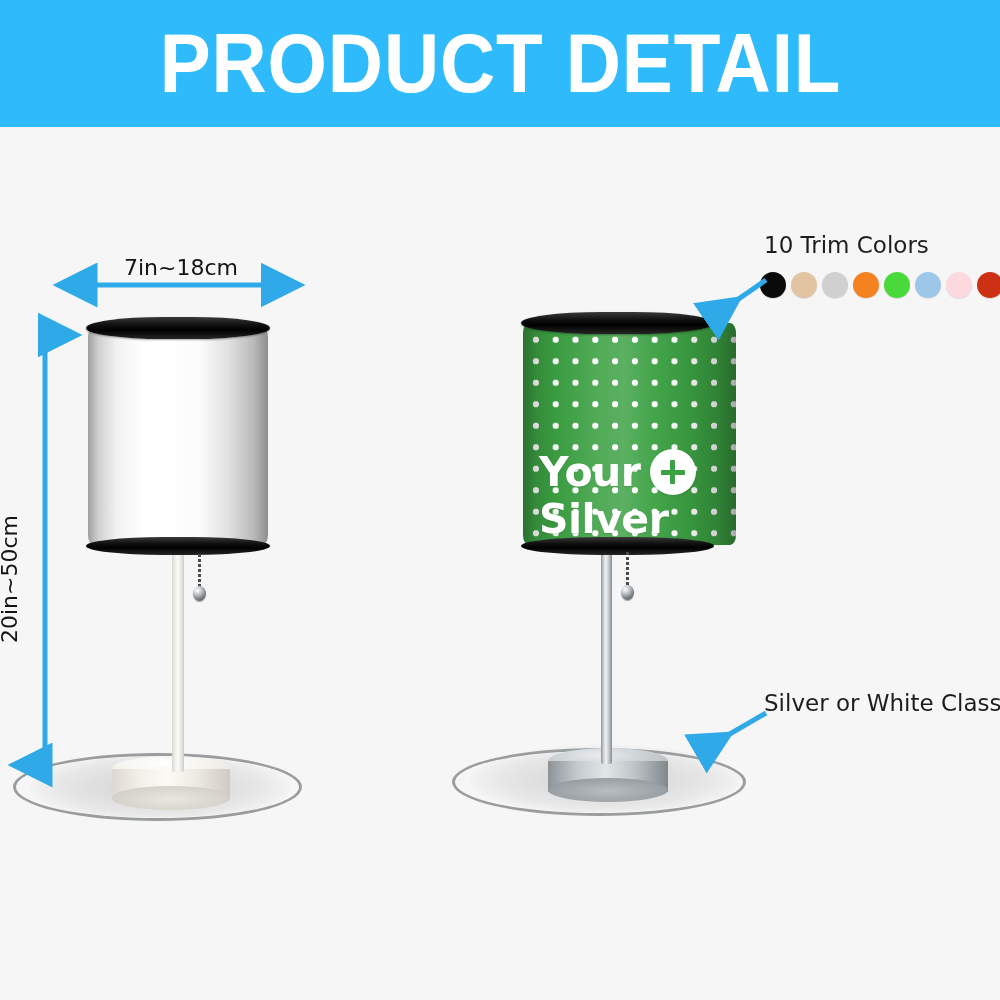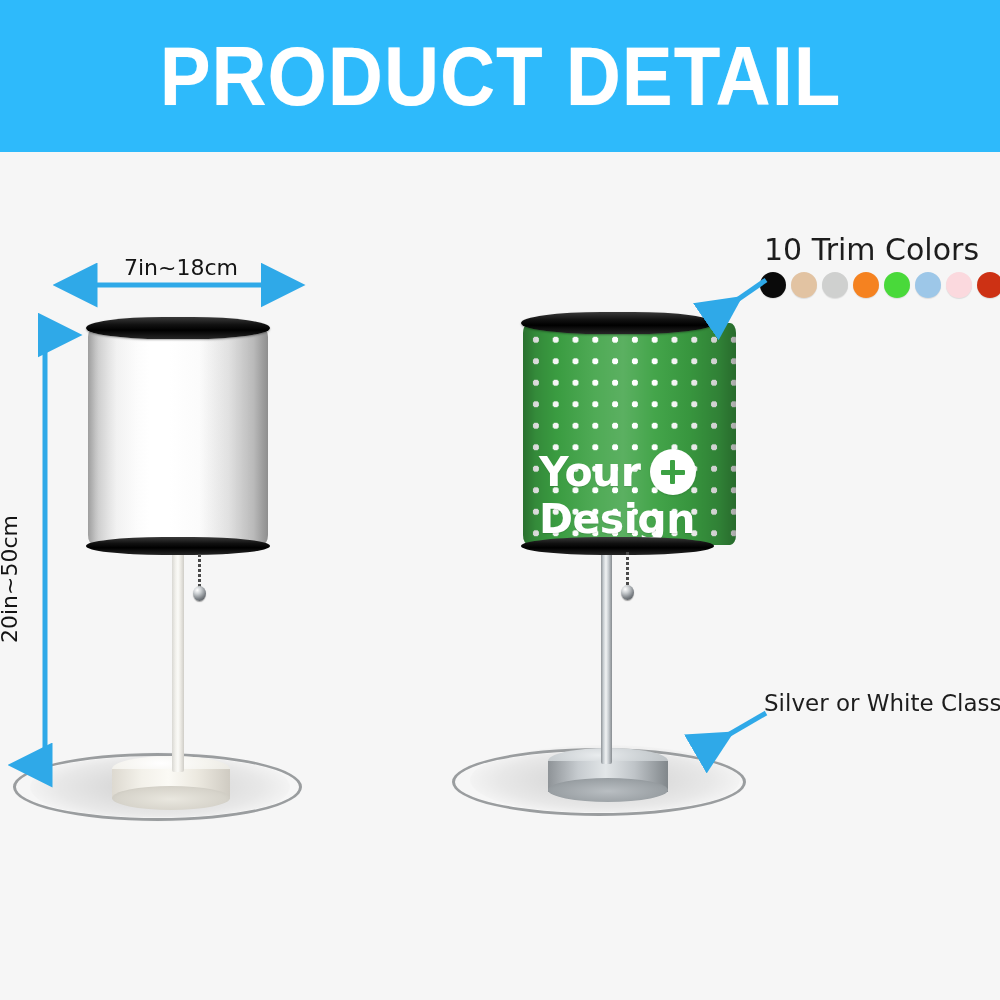--- a/index.html
+++ b/index.html
@@ -7,21 +7,21 @@
     width:1000px;height:1000px;
     background:#f7f7f7;
     font-family:"Liberation Sans","DejaVu Sans",sans-serif;
     overflow:hidden;
     position:relative;
   }
   #stage{position:absolute;left:0;top:0;width:1000px;height:1000px;background:#f6f6f6;}
 
   
   .banner{
-    position:absolute;left:0;top:0;width:1000px;height:152px;
+    position:absolute;left:0;top:0;width:1000px;height:127px;
     background:#2ebafb;
     display:flex;align-items:center;justify-content:center;
   }
   .banner-title{
     color:#ffffff;
     font-family:"Liberation Sans Narrow","Liberation Sans",sans-serif;
     font-weight:bold;
     font-size:83px;
     letter-spacing:1px;
     transform:scaleX(0.92);
@@ -230,21 +230,21 @@
         <div class="dots"></div>
       </div>
       <div class="shade-shading" style="top:14px;height:222px;border-radius:6px/10px;"></div>
 
       <div class="artwork" style="left:16px;top:140px;">
         <div class="art-row">
           <span class="art-word">Your</span>
           <span class="plus-circle"></span>
         </div>
         <div class="art-row" style="margin-top:4px;">
-          <span class="art-word">Design</span>
+          <span class="art-word">Silver</span>
         </div>
       </div>
 
       <div class="rim rim-top" style="left:-2px;top:3px;width:193px;height:22px;"></div>
       <div class="rim" style="left:-2px;top:228px;width:193px;height:18px;"></div>
     </div>
 
     <div class="chain" style="left:196px;top:552px;width:14px;height:48px;">
       <div class="chain-line" style="height:37px;"></div>
       <div class="chain-ball" style="left:-5px;top:33px;"></div>
@@ -272,21 +272,21 @@
       <marker id="ahU" markerWidth="9" markerHeight="9" refX="4.5" refY="7.5" orient="auto">
         <path d="M0,9 L9,9 L4.5,0 z" fill="#2fa9e8"></path>
       </marker>
       <marker id="ahD" markerWidth="9" markerHeight="9" refX="4.5" refY="1.5" orient="auto">
         <path d="M0,0 L9,0 L4.5,9 z" fill="#2fa9e8"></path>
       </marker>
     </defs>
     <line x1="15" y1="10" x2="15" y2="440" stroke="#2fa9e8" stroke-width="5" marker-start="url(#ahU)" marker-end="url(#ahD)"></line>
   </svg>
 
-  <div class="lbl" style="left:764px;top:232px;font-size:30px;">10 Trim Colors</div>
+  <div class="lbl" style="left:764px;top:232px;font-size:23px;">10 Trim Colors</div>
 
   <div class="swatch-wrap" style="left:760px;top:272px;">
     <div class="swatch" style="background:#0a0a0a;"></div>
     <div class="swatch" style="background:#e2c3a2;"></div>
     <div class="swatch" style="background:#cfd0cf;"></div>
     <div class="swatch" style="background:#f58220;"></div>
     <div class="swatch" style="background:#49d93a;"></div>
     <div class="swatch" style="background:#9dc7e8;"></div>
     <div class="swatch" style="background:#fbd9de;"></div>
     <div class="swatch" style="background:#cd3114;"></div>

